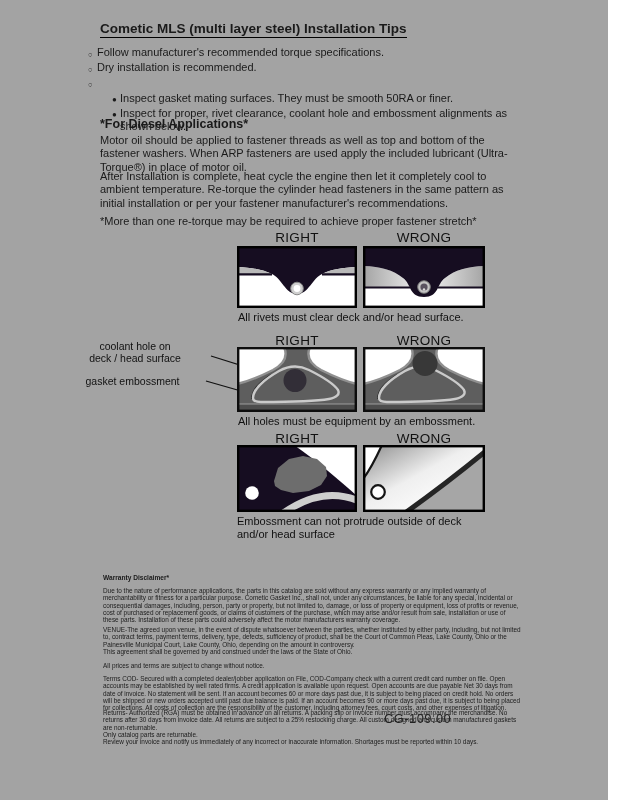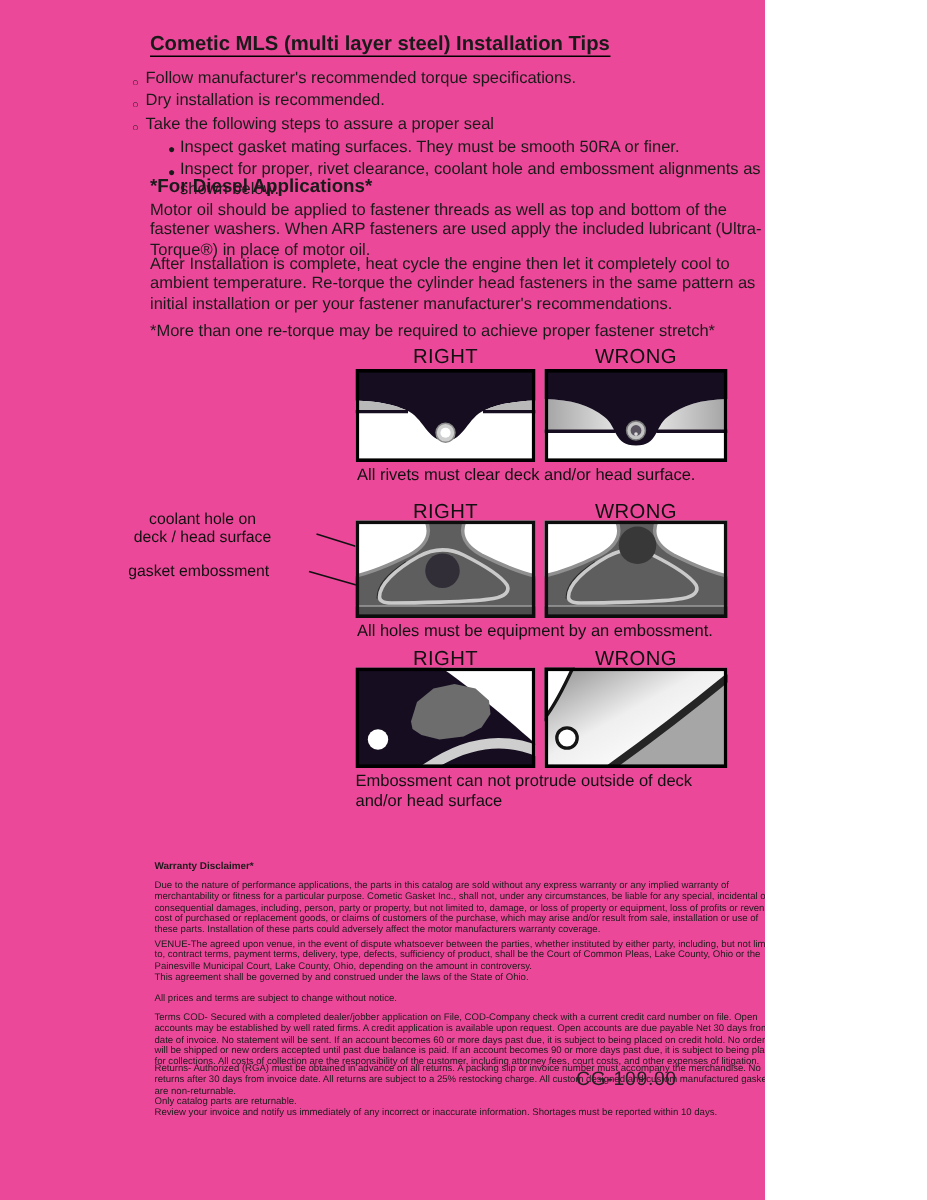--- a/index.html
+++ b/index.html
@@ -1,17 +1,17 @@
 <!DOCTYPE html>
 <html><head>
 <meta charset="utf-8">
 <style>
   html,body{margin:0;padding:0;background:#ffffff;}
   .page{
-    position:relative;width:510px;height:800px;background:#ec4899;overflow:hidden;
+    position:relative;width:608px;height:800px;background:#a3a3a3;overflow:hidden;
     font-family:"Liberation Sans","DejaVu Sans",sans-serif;color:#1a1a1a;
   }
   .abs{position:absolute;}
   .title{
     left:100px;top:21px;font-size:13.5px;font-weight:bold;
     border-bottom:1.6px solid #000;padding-bottom:1px;white-space:nowrap;
   }
   .bullets{left:88px;top:46px;font-size:11px;line-height:13.8px;width:440px;}
   .brow{display:flex;}
   .brow .mk{width:9px;font-size:7.5px;padding-top:1.5px;flex:0 0 auto;}
@@ -41,21 +41,20 @@
     <div class="brow">
         <span class="mk">○</span>
         <span>Follow manufacturer's recommended torque specifications.</span>
       </div>
     <div class="brow">
         <span class="mk">○</span>
         <span>Dry installation is recommended.</span>
       </div>
     <div class="brow">
         <span class="mk">○</span>
-        <span>Take the following steps to assure a proper seal</span>
       </div>
     <div class="brow sub">
         <span class="mk">●</span>
         <span>Inspect gasket mating surfaces. They must be smooth 50RA or finer.</span>
       </div>
     <div class="brow sub">
         <span class="mk">●</span>
         <span>Inspect for proper, rivet clearance, coolant hole and embossment alignments as shown below.</span>
       </div>
   </div>

